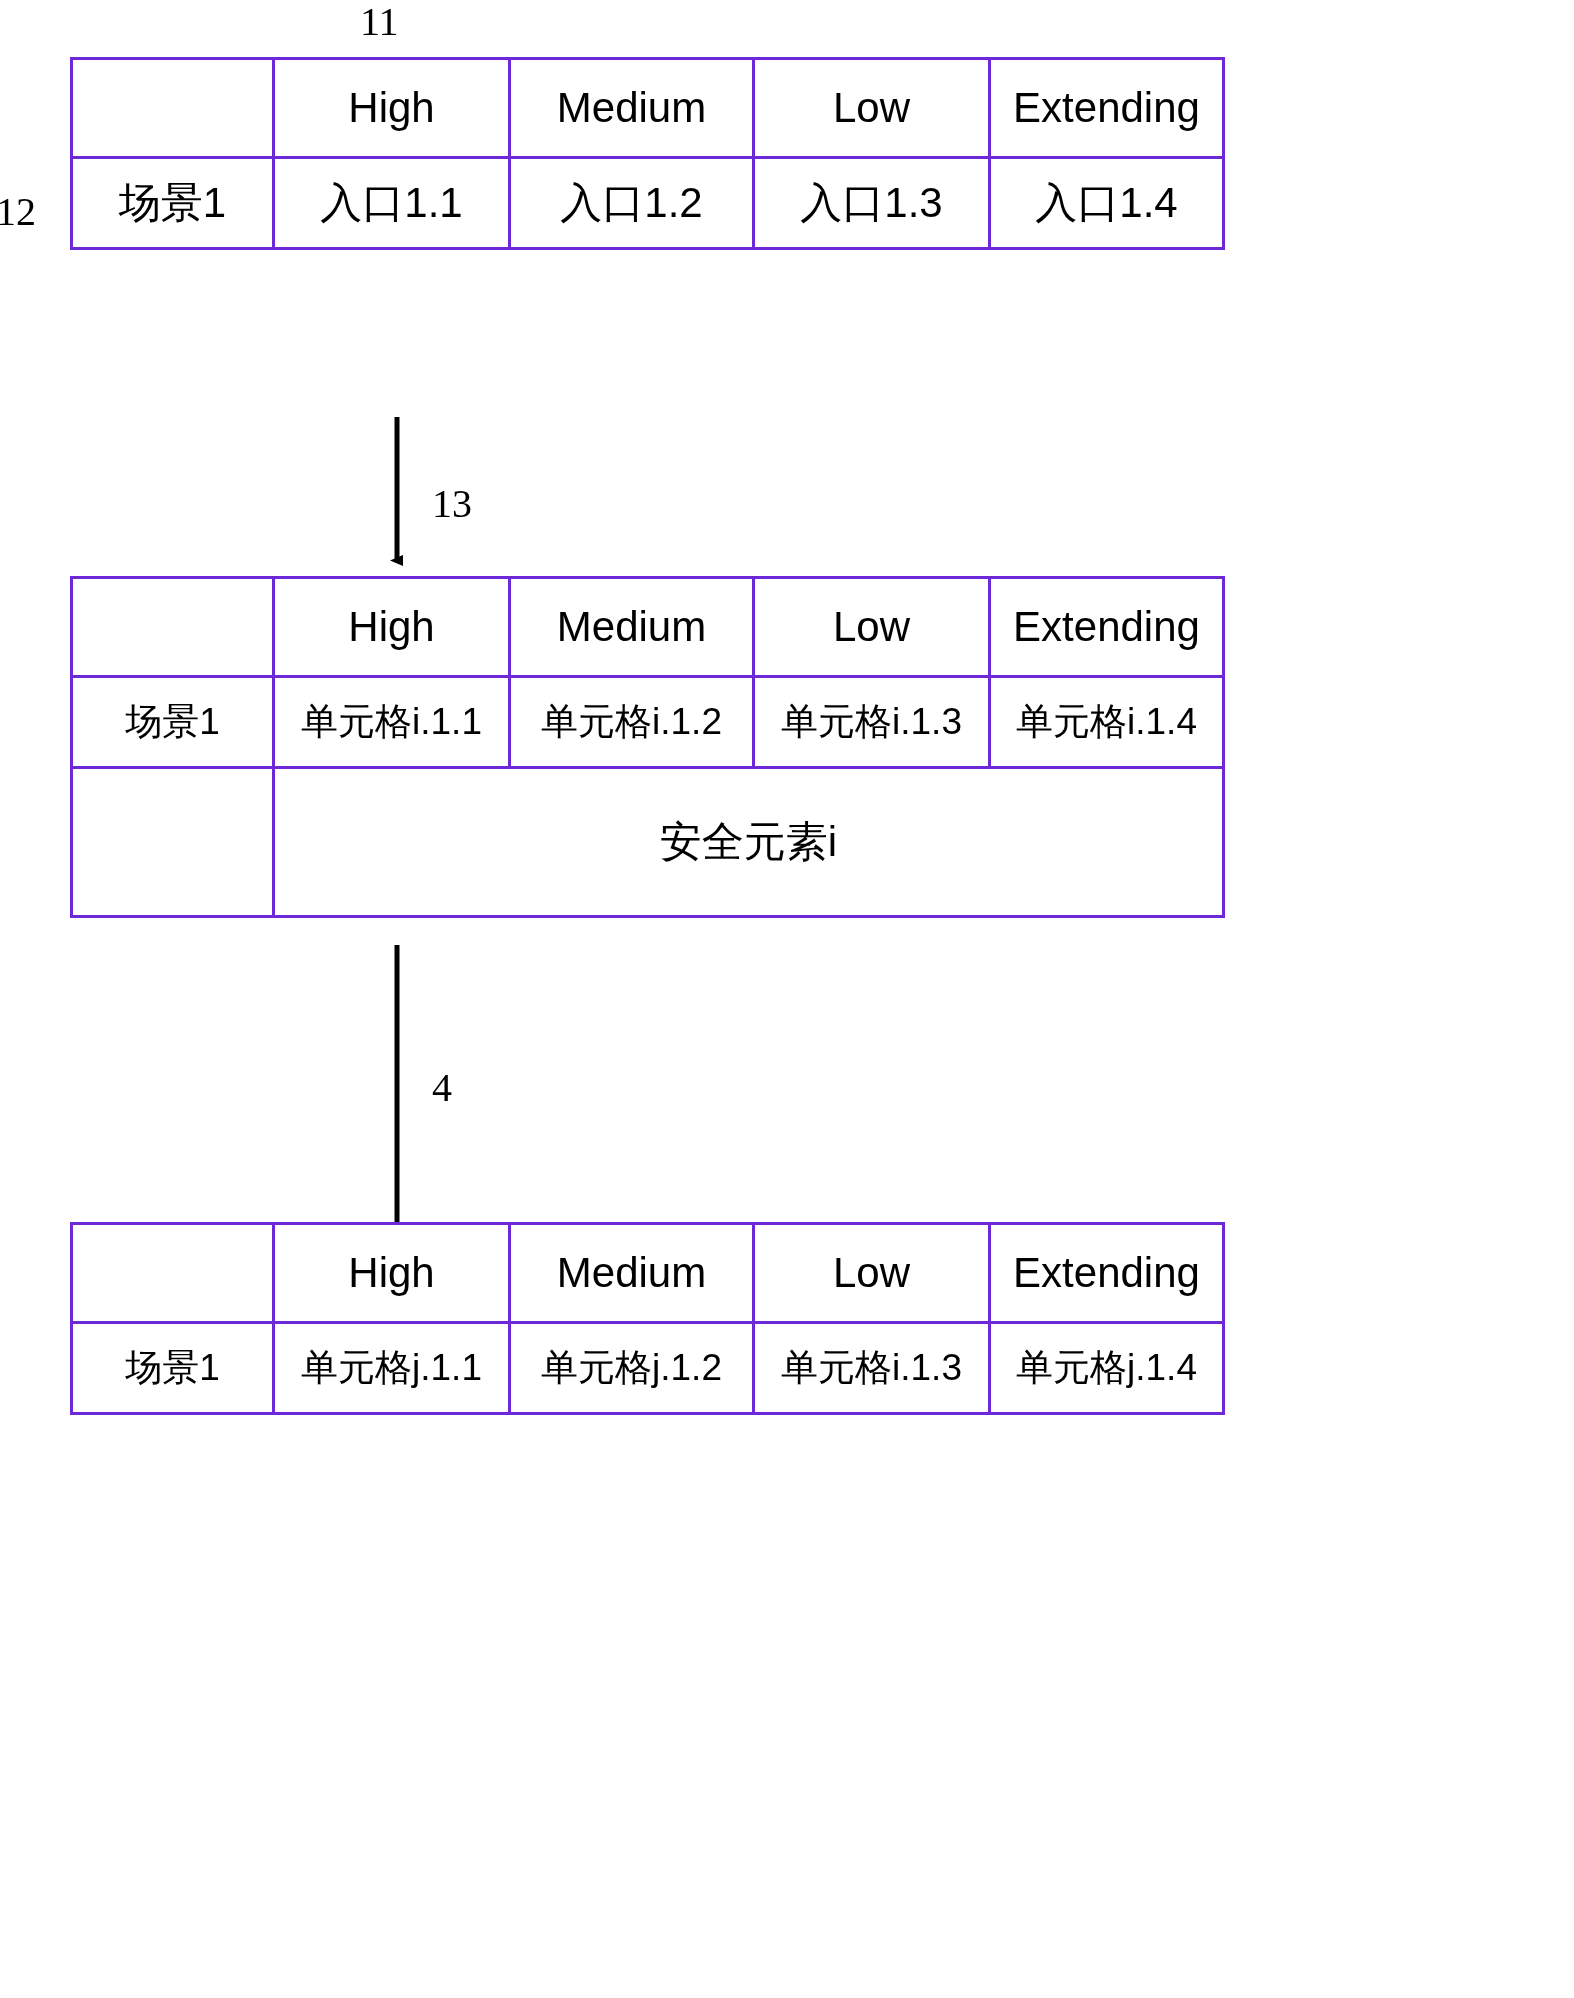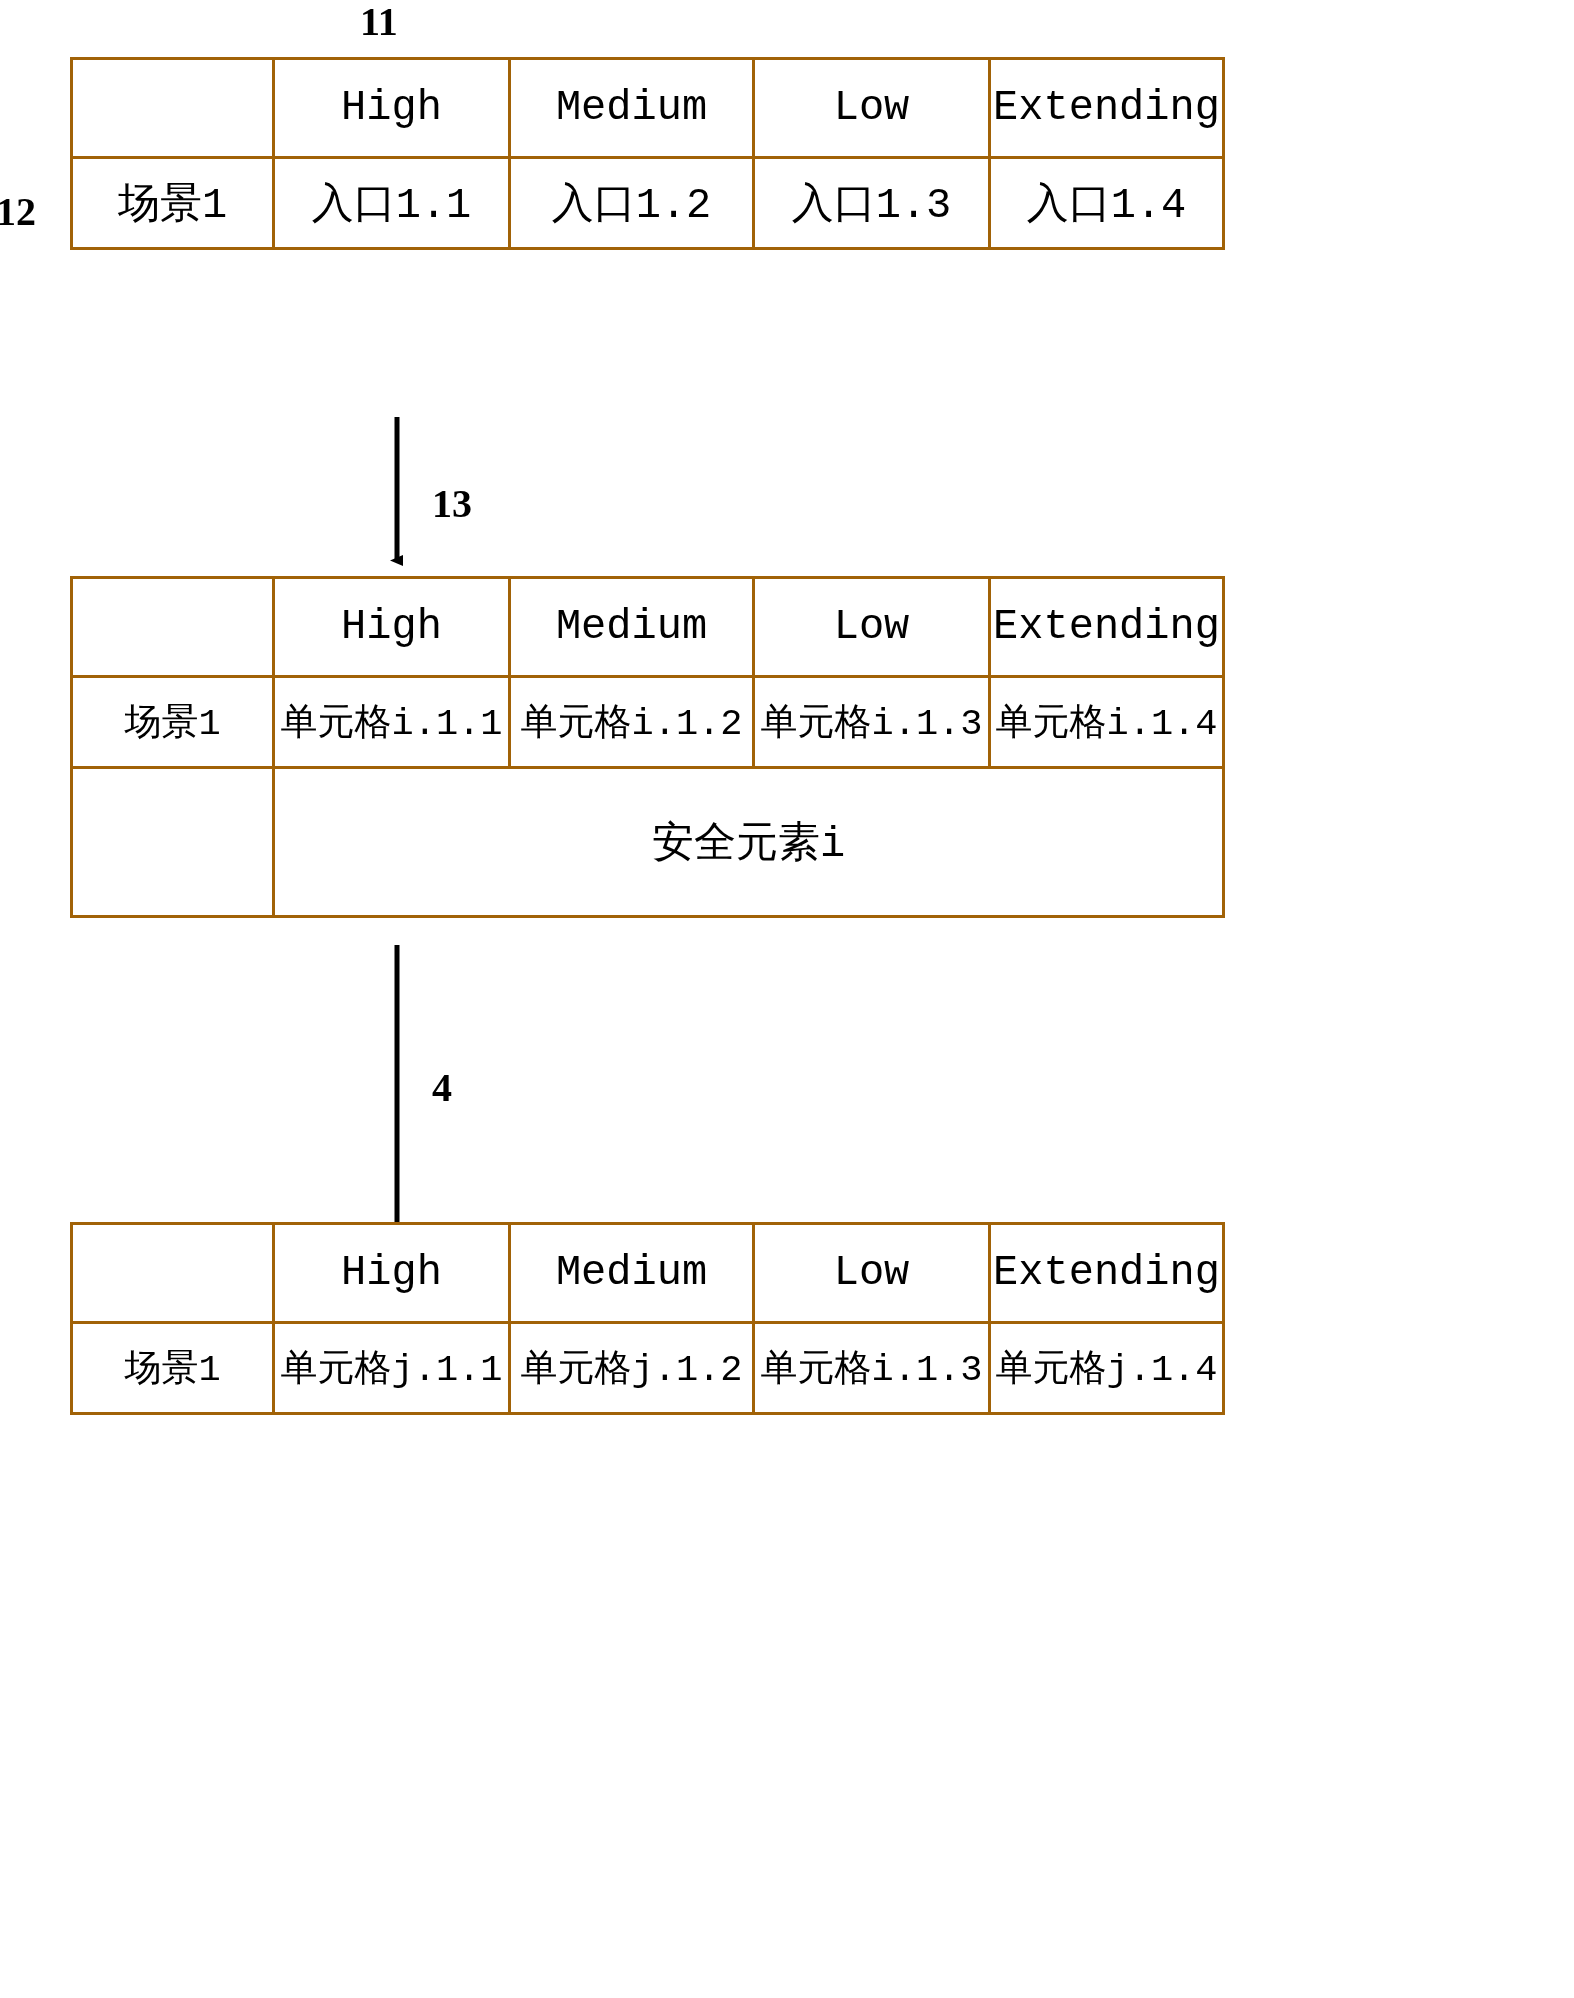--- a/index.html
+++ b/index.html
@@ -21,43 +21,43 @@
     left: 0; top: 0;
     width: 1574px;
     height: 1998px;
   }
 
   
   .ref {
     position: absolute;
     font-family: "Liberation Serif", "DejaVu Serif", serif;
     font-size: 40px;
-    font-weight: 700;
+    font-weight: 400;
     line-height: 1;
     color: #000;
     white-space: nowrap;
   }
   #ref-11 { left: 360px; top: 2px; }
   #ref-12 { left: -4px;  top: 192px; }
   #ref-13 { left: 432px; top: 484px; }
   #ref-14 { left: 432px; top: 1068px; }
 
   
   .ptable {
     position: absolute;
     border-collapse: collapse;
     table-layout: fixed;
     background: #fff;
   }
   .ptable td {
-    border: 3px solid #a16207;
+    border: 3px solid #6d28d9;
     text-align: center;
     vertical-align: middle;
     padding: 0;
-    font-family: Liberation Mono, monospace;
+    font-family: Liberation Sans, sans-serif;
     color: #000;
     white-space: nowrap;
   }
   .hdr-row td { height: 96px; font-size: 42px; }
   .hdr-row td.corner { border-right-width: 3px; }
   .data-row td { height: 88px; font-size: 40px; }
   .label-row td { height: 148px; font-size: 42px; }
   .label-row td.blank { }
 
   

